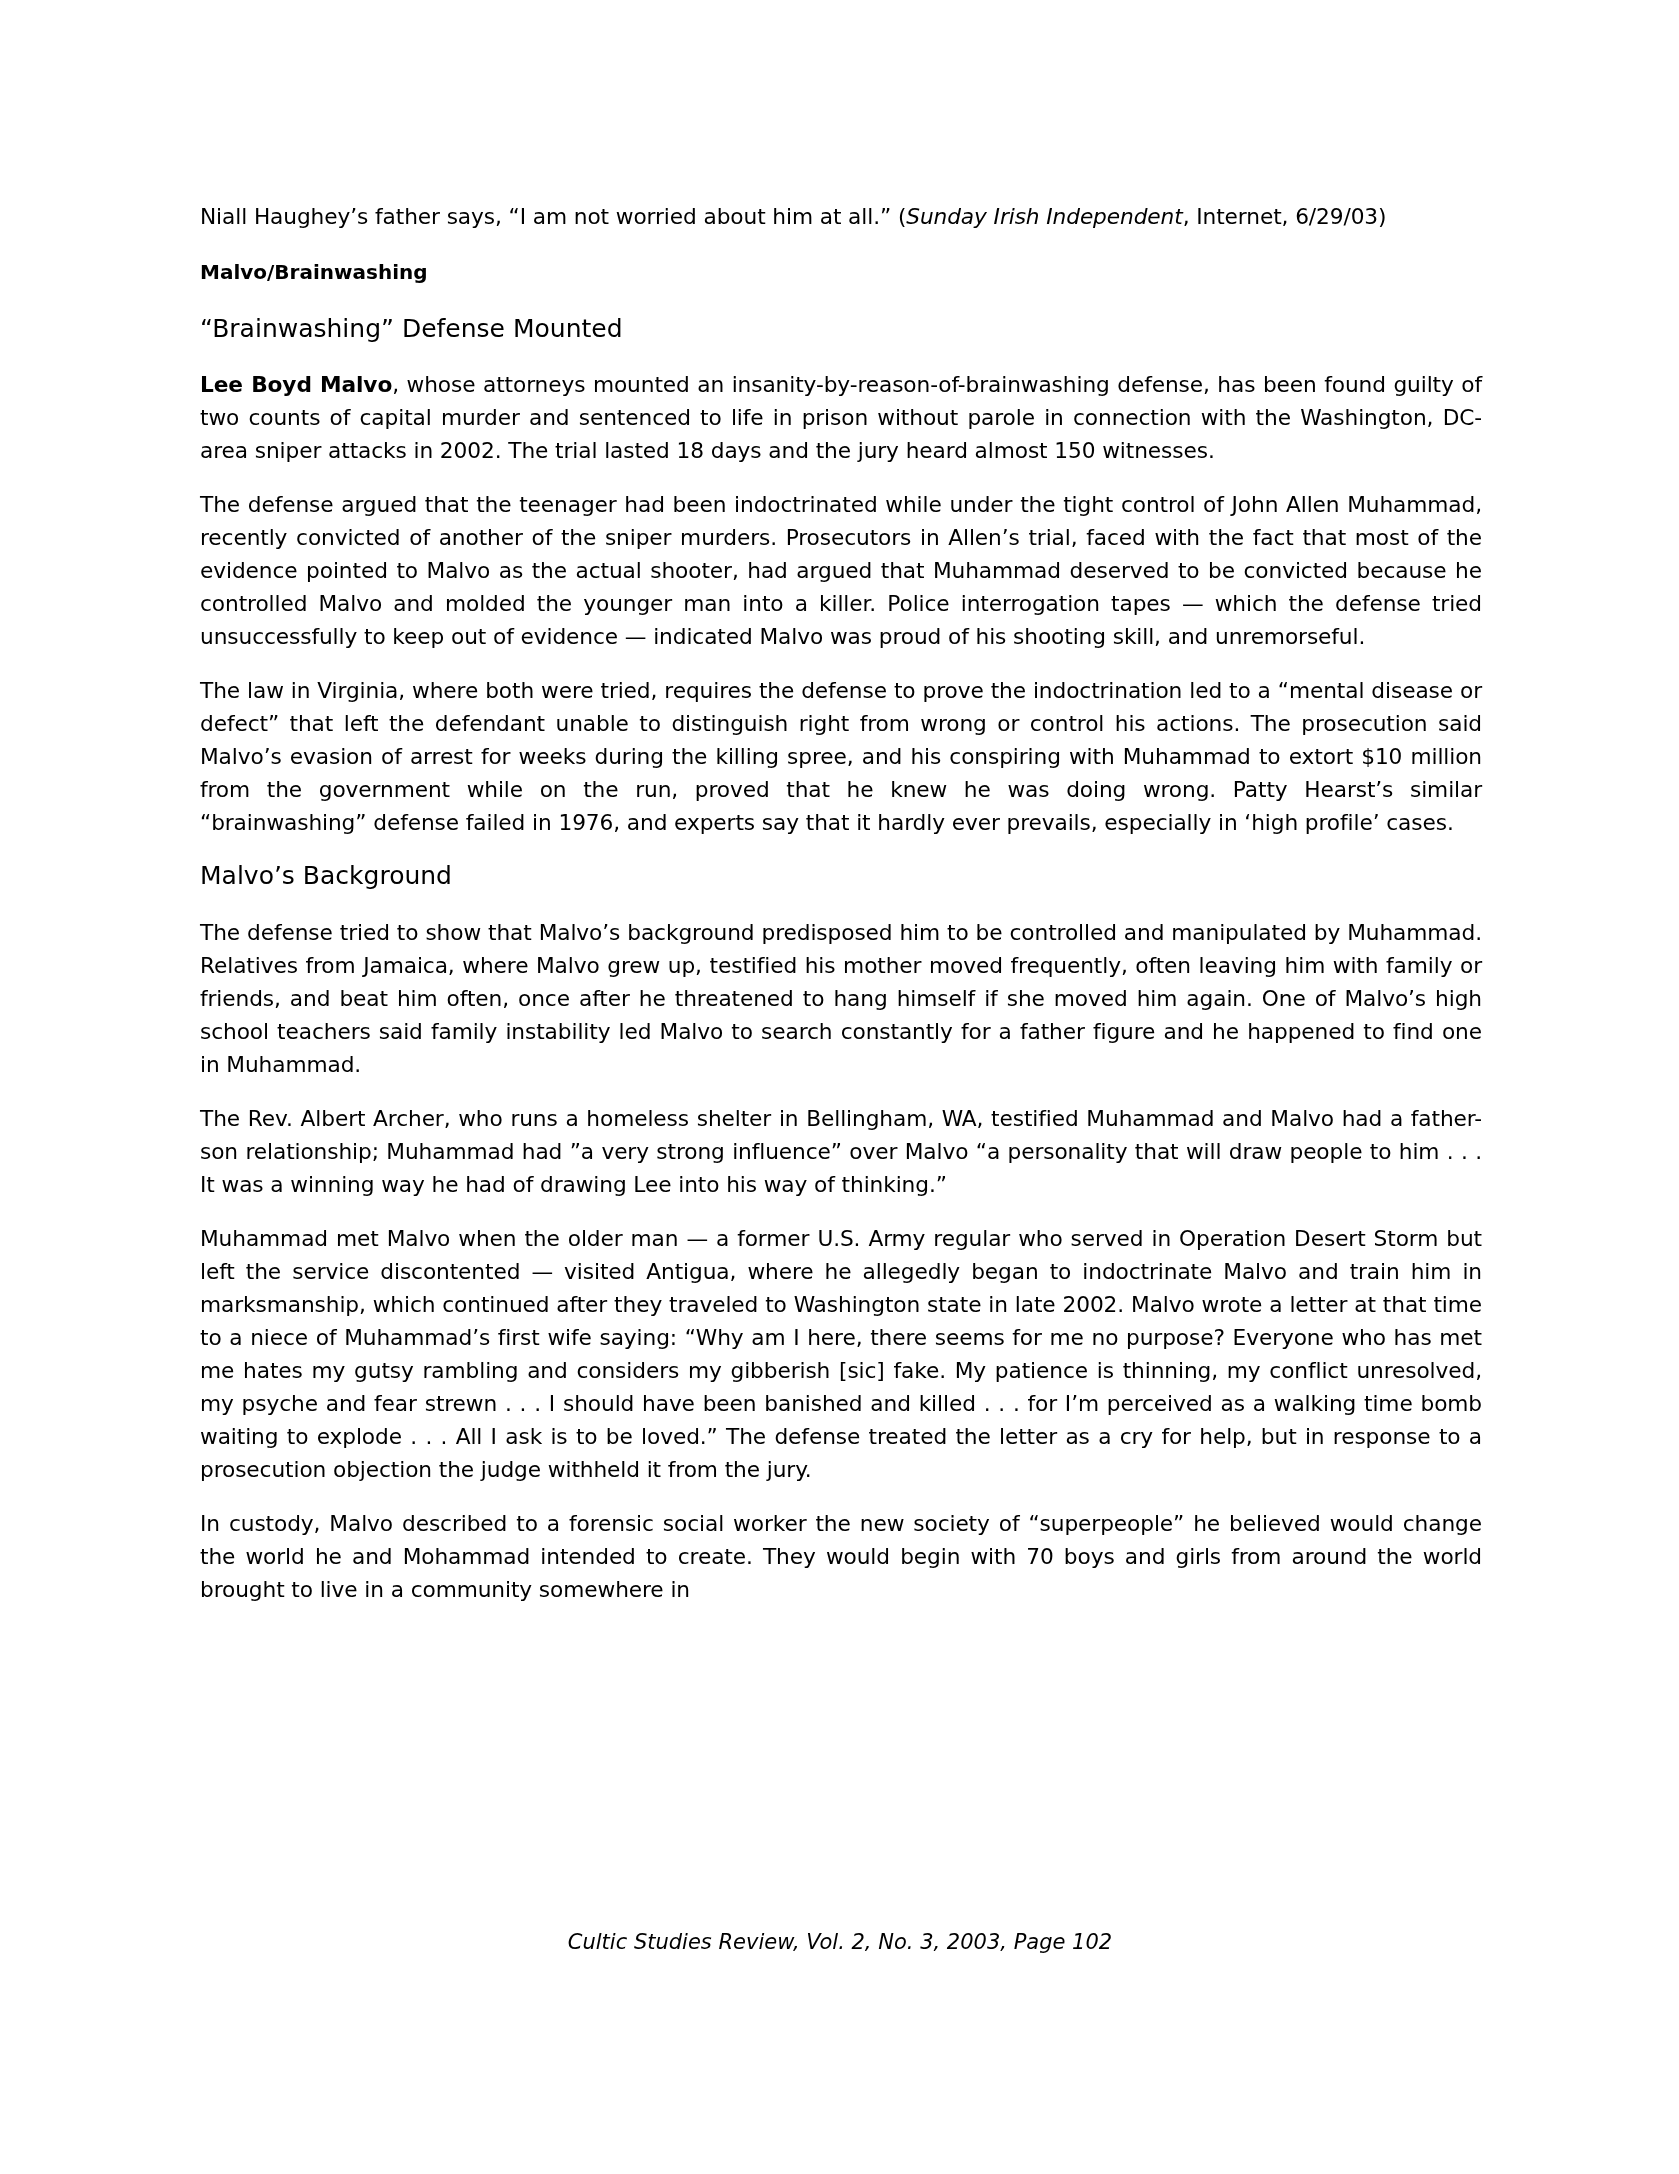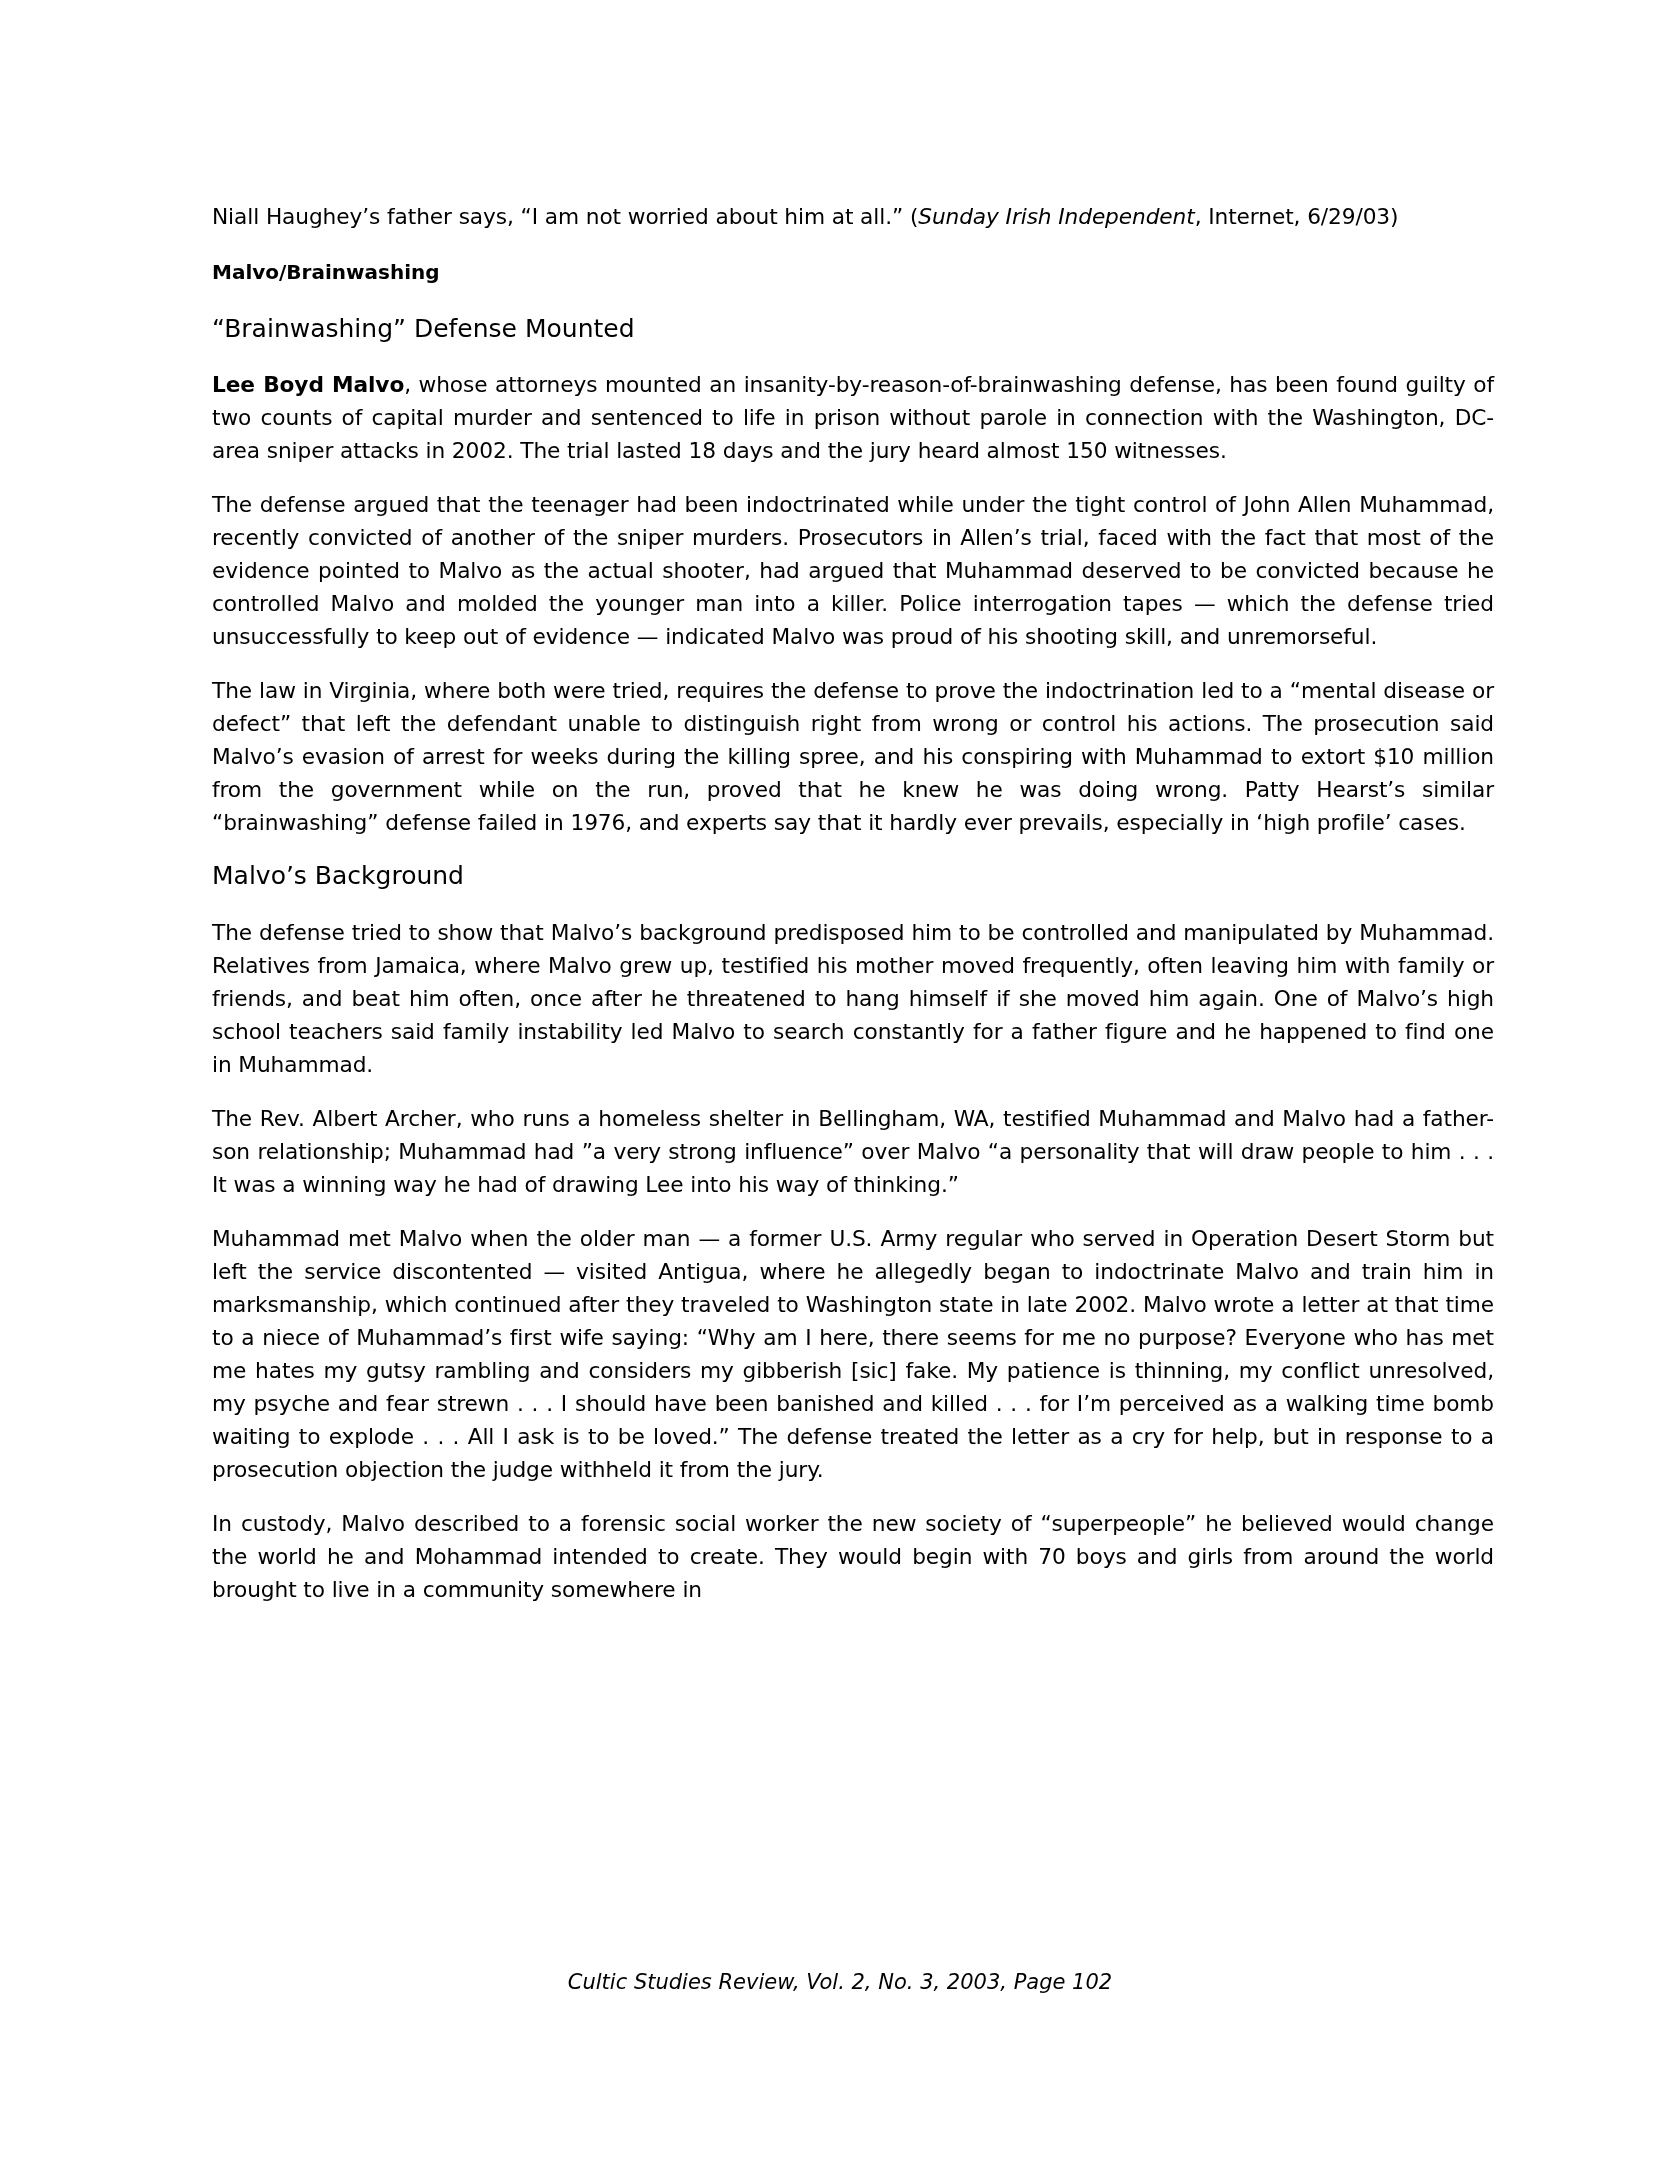--- a/index.html
+++ b/index.html
@@ -12,21 +12,21 @@
     width: 1680px;
     height: 2174px;
     margin: 0 auto;
     background: #ffffff;
     color: #000000;
     font-family: "DejaVu Sans", "Liberation Sans", sans-serif;
     overflow: hidden;
   }
   .content {
     position: absolute;
-    left: 212px;
+    left: 200px;
     top: 200px;
     width: 1282px;
   }
   .content p {
     font-size: 21.7px;
     line-height: 33px;
     text-align: justify;
     margin: 0 0 21px 0;
     letter-spacing: -0.1px;
   }
@@ -43,21 +43,21 @@
     font-size: 25px;
     line-height: 31px;
     font-weight: normal;
     margin: 0 0 24.5px 0;
   }
   h2.sub-heading.italic {
     font-style: italic;
   }
   .page-footer {
     position: absolute;
-    top: 1968px;
+    top: 1928px;
     left: 0;
     width: 100%;
     text-align: center;
     font-style: italic;
     font-size: 21px;
     line-height: 28px;
   }
 </style>
 </head>
 <body>

